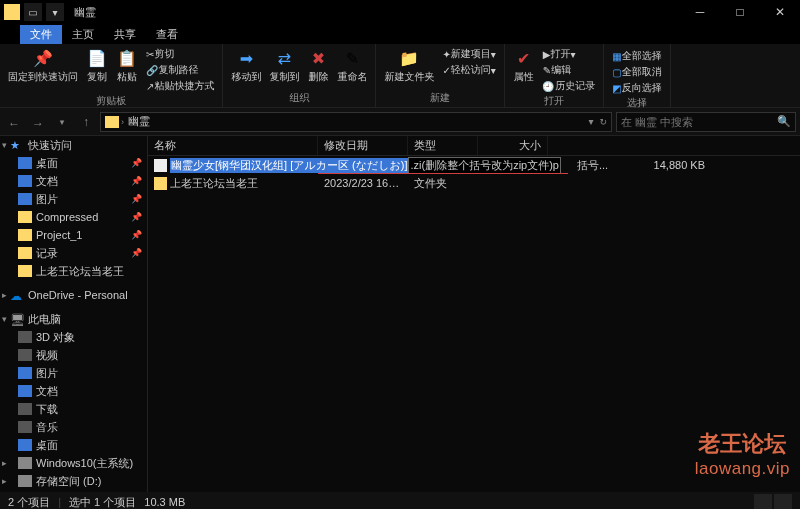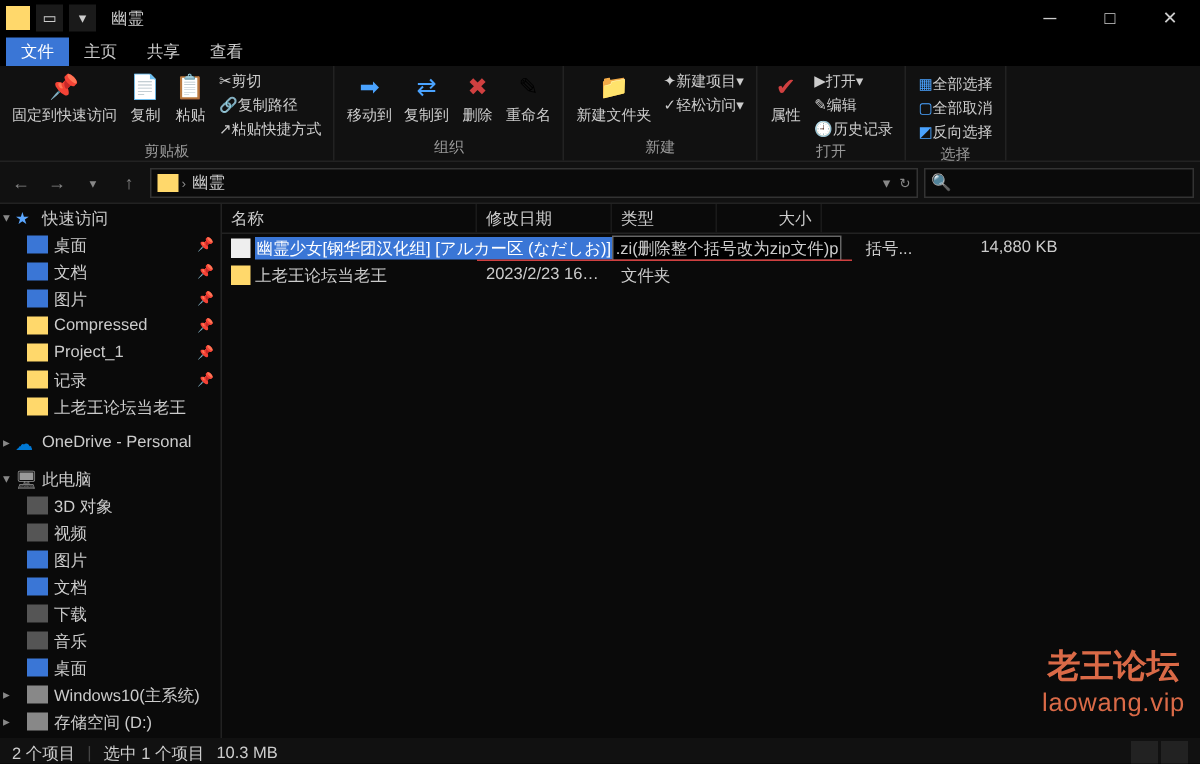--- a/index.html
+++ b/index.html
@@ -7,21 +7,21 @@
 
 
 .titlebar { height: 24px; background: #000; display: flex; align-items: center; padding-left: 4px; }
 .titlebar .ticon { width: 16px; height: 16px; background: #ffd86b; margin-right: 4px; }
 .titlebar .qbtn { width: 18px; height: 18px; background: #1a1a1a; margin-right: 4px; display: flex; align-items: center; justify-content: center; font-size: 10px; color: #ccc; }
 .titlebar .title { color: #ccc; font-size: 11px; margin-left: 6px; }
 .titlebar .wincontrols { margin-left: auto; display: flex; }
 .titlebar .wincontrols div { width: 40px; height: 24px; display: flex; align-items: center; justify-content: center; color: #ccc; font-size: 12px; }
 
 
-.tabs { height: 20px; background: #000; display: flex; align-items: flex-end; padding-left: 4px; }
+.tabs { height: 20px; background: #000; display: flex; align-items: flex-end; padding-left: 4px; margin-left: 16px; }
 .tab { padding: 2px 10px; font-size: 11px; color: #ccc; }
 .tab.active { background: #3a76d6; color: #fff; }
 
 
 .ribbon { height: 64px; background: #111; display: flex; border-bottom: 1px solid #222; }
 .rgroup { display: flex; flex-direction: column; align-items: center; padding: 2px 6px; border-right: 1px solid #222; }
 .rgroup .row { display: flex; gap: 4px; }
 .rgroup .lbl { font-size: 10px; color: #999; margin-top: auto; }
 .rbtn { display: flex; flex-direction: column; align-items: center; gap: 1px; padding: 1px 2px; }
 .rbtn .ico { width: 22px; height: 22px; display: flex; align-items: center; justify-content: center; font-size: 16px; }
@@ -234,20 +234,21 @@
   <div class="navbtn" style="font-size:9px">▾</div>
   <div class="navbtn">↑</div>
   <div class="addrbar">
     <span class="folder-ico"></span>
     <span class="chev">›</span>
     <span class="seg">幽霊</span>
     <span class="dd">▾</span>
     <span class="chev" style="margin-left:6px">↻</span>
   </div>
   <div class="searchbox">
+    <input placeholder="在 幽霊 中搜索" style="">
     <span class="sico">🔍</span>
   </div>
 </div>
 
 <div class="body">
   <div class="sidebar">
     <div class="sitem top">
         <span class="exp">▾</span>
         <span class="ico ico-star">★</span>
         <span>快速访问</span>

